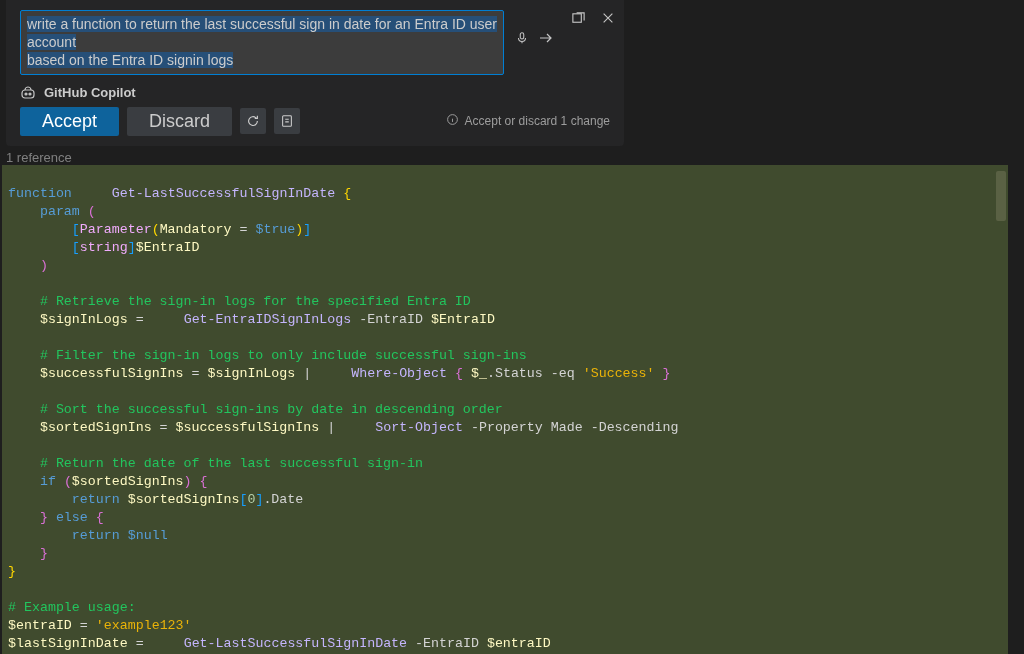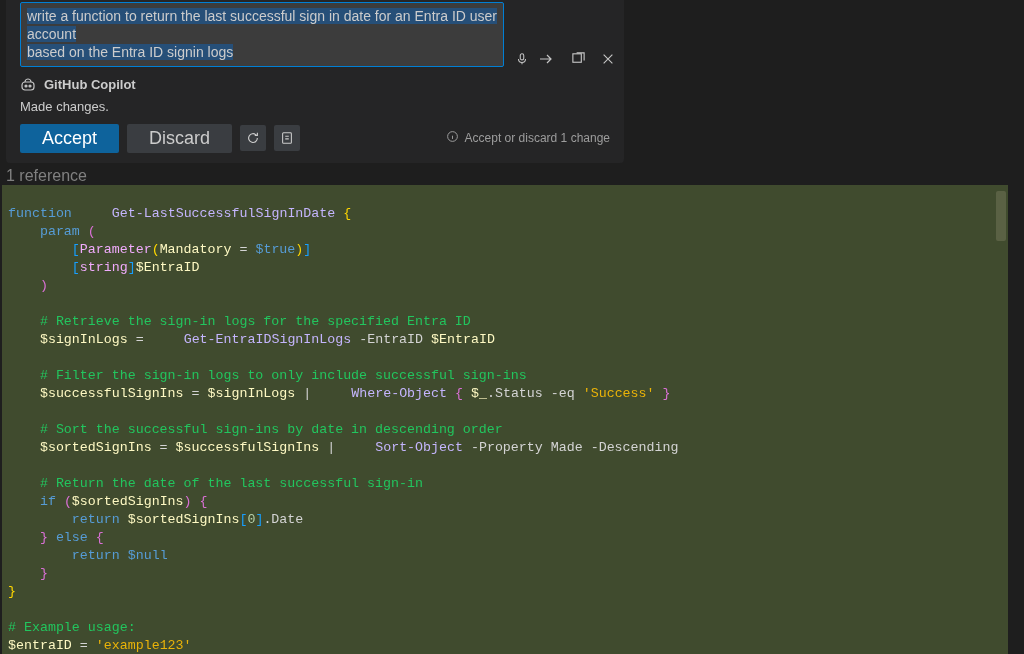--- a/index.html
+++ b/index.html
@@ -14,22 +14,22 @@
     }
     .chat-panel {
       background: #252526;
       width: 618px;
       margin: 0 0 4px 6px;
       border-radius: 0 0 4px 4px;
       padding-bottom: 10px;
     }
     .input-row {
       display: flex;
-      align-items: flex-end;
-      padding: 2px 8px 2px 14px;
+      align-items: flex-start;
+      padding: 10px 8px 2px 14px;
       gap: 10px;
     }
     .prompt-box {
       flex: 1;
       background: #3c3c3c;
       border: 1px solid #007fd4;
       border-radius: 2px;
       padding: 4px 6px;
       color: #cccccc;
       line-height: 1.3;
@@ -102,21 +102,21 @@
       margin-left: auto;
       color: #9d9d9d;
       display: flex;
       align-items: center;
       gap: 6px;
       font-size: 12px;
       justify-content: center;
     }
     .reference {
       color: #808080;
-      font-size: 16px;
+      font-size: 13px;
       padding: 0 0 0 6px;
     }
     .editor {
       background: #404b2e;
       width: 1006px;
       margin-left: 2px;
       font-family: Consolas, 'Courier New', monospace;
       font-size: 13.3px;
       line-height: 18px;
       padding: 2px 0 4px 6px;
@@ -185,21 +185,20 @@
       <span class="icon">
           <svg width="16" height="16" viewBox="0 0 16 16" fill="none" stroke="currentColor" stroke-width="1.2">
             <rect x="2" y="5" width="12" height="8" rx="3"></rect>
             <circle cx="6" cy="9" r="1" fill="currentColor"></circle>
             <circle cx="10" cy="9" r="1" fill="currentColor"></circle>
             <path d="M5 5c0-2 2-3 3-3s3 1 3 3"></path>
           </svg>
         </span>
       <span>GitHub Copilot</span>
     </div>
-    <div class="status-row">Made changes.</div>
     <div class="actions-row">
       <button class="btn btn-accept">Accept</button>
       <button class="btn btn-discard">Discard</button>
       <div class="icon-btn">
           <svg width="14" height="14" viewBox="0 0 16 16" fill="none" stroke="currentColor" stroke-width="1.3">
             <path d="M13 8a5 5 0 1 1-1.5-3.5M13 2v3h-3"></path>
           </svg>
         </div>
       <div class="icon-btn">
           <svg width="14" height="14" viewBox="0 0 16 16" fill="none" stroke="currentColor" stroke-width="1.2">

